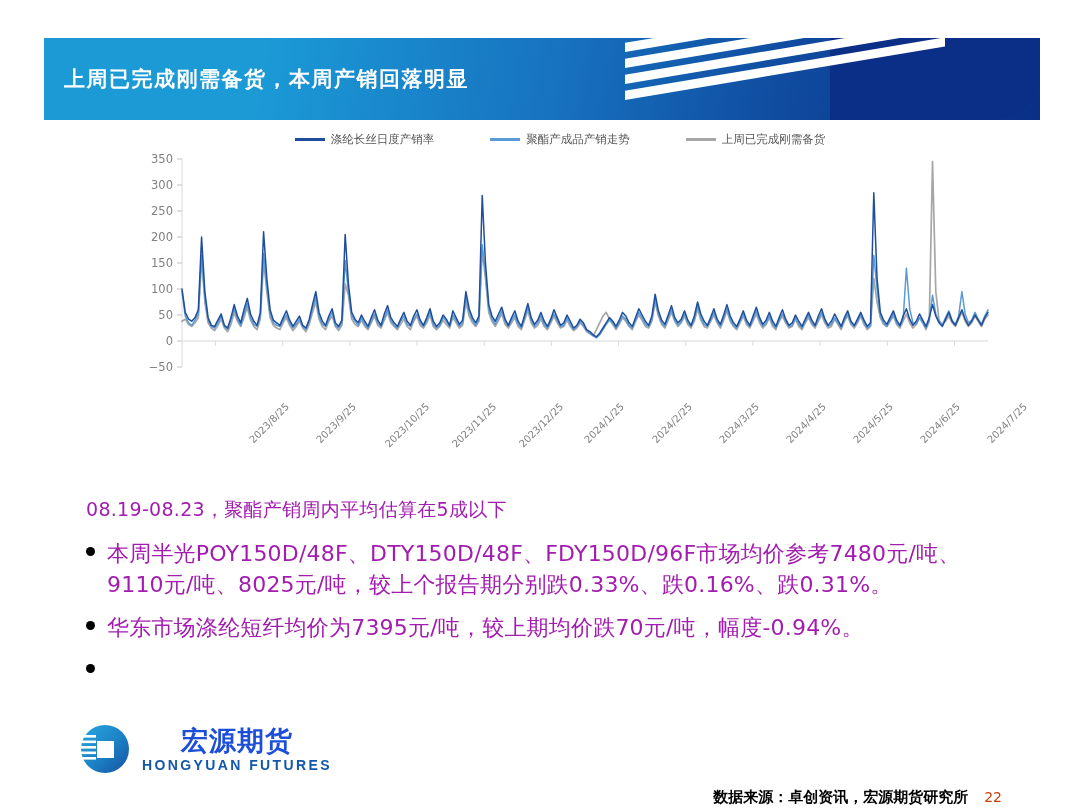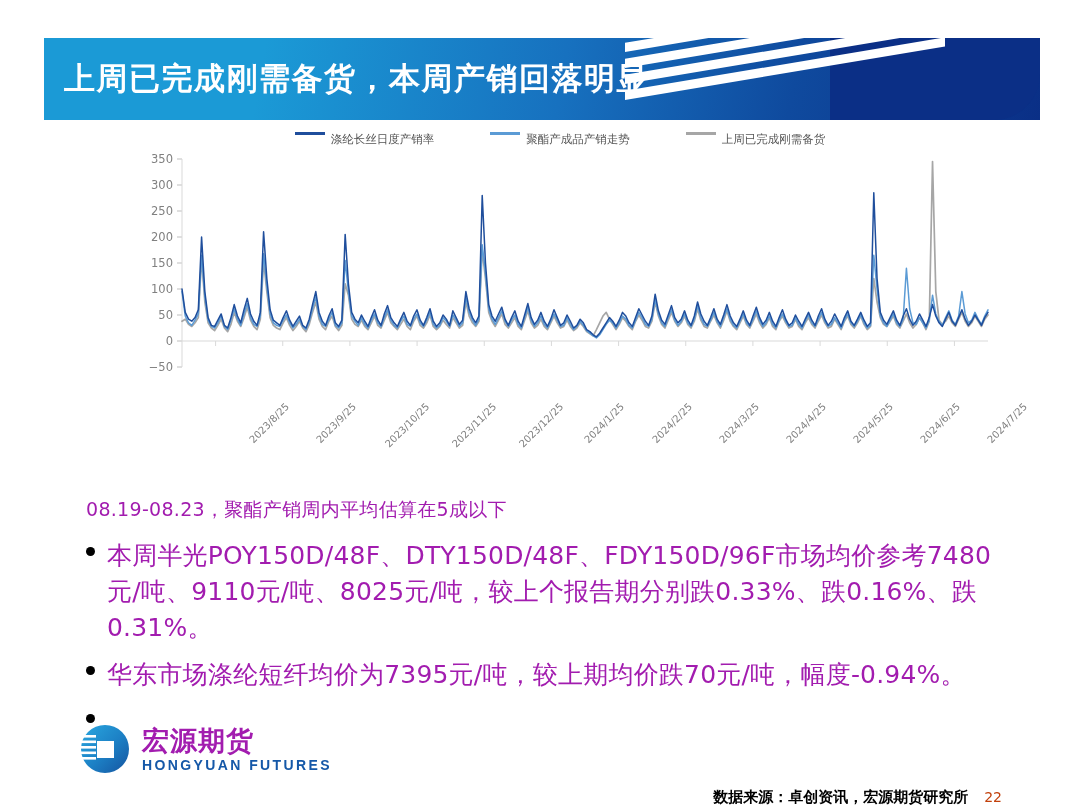--- a/index.html
+++ b/index.html
@@ -62,21 +62,21 @@
   .stripe.s3 { top: 41px; }
   .stripe.s4 { top: 57px; }
   .stripe.s5 { top: 73px; }
   .banner-title {
     position: absolute;
     left: 20px;
     top: 50%;
     transform: translateY(-50%);
     color: #ffffff;
     font-family: "DejaVu Serif", "Liberation Serif", serif;
-    font-size: 31px;
+    font-size: 21px;
     font-weight: bold;
     letter-spacing: 1.5px;
     white-space: nowrap;
     z-index: 5;
   }
 
   
   .chart-block {
     position: absolute;
     left: 120px;
@@ -94,20 +94,21 @@
   }
   .chart-legend {
     display: flex;
     justify-content: center;
     gap: 56px;
     align-items: center;
     margin-bottom: 4px;
   }
   .legend-item {
     display: flex;
+    align-items: center;
     gap: 6px;
     font-size: 11.5px;
     color: #555;
     font-family: "DejaVu Sans", sans-serif;
     white-space: nowrap;
   }
   .legend-swatch {
     display: inline-block;
     width: 30px;
     height: 2.6px;
@@ -157,21 +158,21 @@
   }
   .bullet-dot {
     flex: 0 0 auto;
     width: 9px;
     height: 9px;
     border-radius: 50%;
     background: #000;
     margin: 9px 12px 0 0;
   }
   .bullet-text {
-    font-size: 25px;
+    font-size: 22px;
     line-height: 1.45;
     letter-spacing: 0.2px;
   }
 
   
   .footer-logo {
     position: absolute;
     left: 78px;
     top: 722px;
     display: flex;
@@ -185,23 +186,24 @@
   }
   .logo-text {
     display: flex;
     flex-direction: column;
     justify-content: center;
     line-height: 1;
   }
   .logo-cn {
     font-size: 27px;
     font-weight: bold;
-    color: #a21caf;
+    color: #1d4ed8;
     letter-spacing: 1px;
     font-family: "DejaVu Sans", sans-serif;
+    text-align: center;
   }
   .logo-en {
     font-size: 14px;
     font-weight: bold;
     color: #1558a8;
     letter-spacing: 2.4px;
     margin-top: 4px;
     font-family: "Liberation Sans", sans-serif;
   }
   .footer-source {

